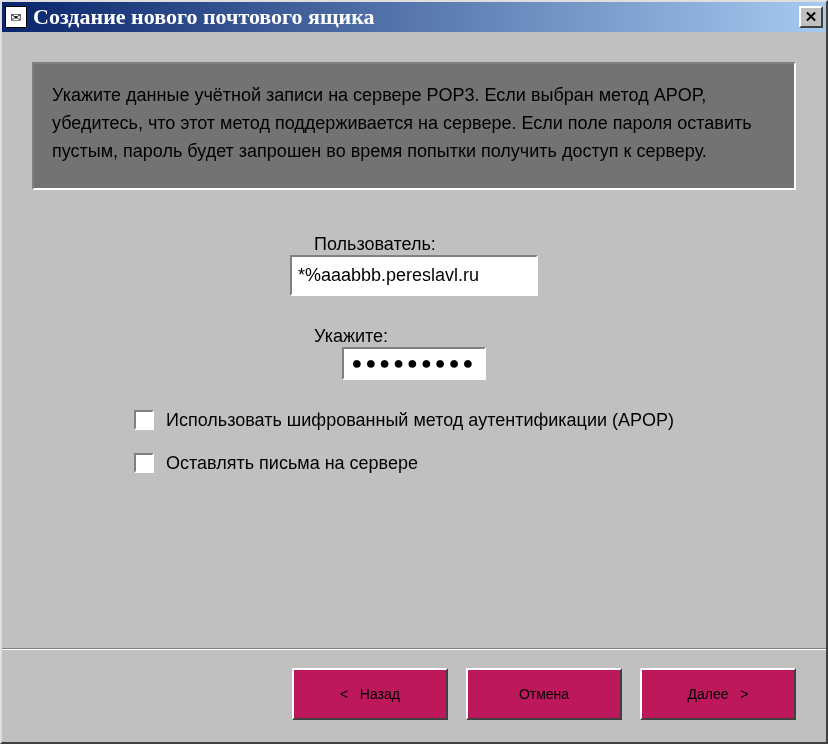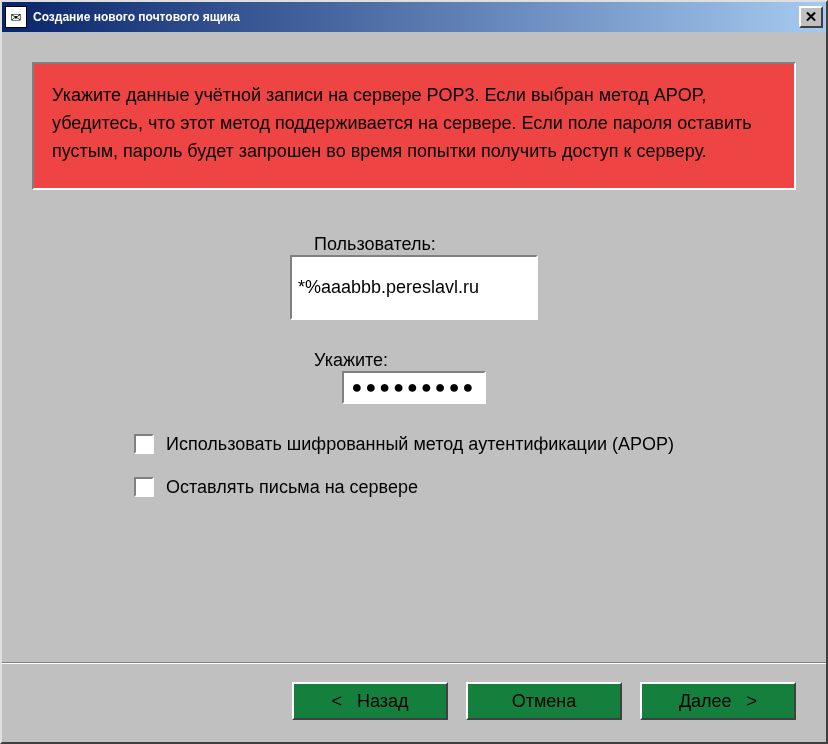--- a/index.html
+++ b/index.html
@@ -35,23 +35,24 @@
       background: #fff;
       border: 1px solid #000;
       display: flex;
       align-items: center;
       justify-content: center;
       font-size: 13px;
       color: #000;
     }
     .titlebar-text {
       font-weight: bold;
-      font-size: 12px;
+      font-size: 22px;
       flex: 1;
       color: #fff;
+      font-family: Liberation Serif, serif;
     }
     .close-btn {
       width: 24px;
       height: 22px;
       background: #c0c0c0;
       border: 2px solid;
       border-color: #fff #404040 #404040 #fff;
       display: flex;
       align-items: center;
       justify-content: center;
@@ -64,21 +65,21 @@
     .content {
       flex: 1;
       padding: 30px 30px 10px 30px;
       display: flex;
       flex-direction: column;
     }
     .info-panel {
       border: 2px solid;
       border-color: #808080 #fff #fff #808080;
       padding: 18px 18px 22px 18px;
-      background: #ef4444;
+      background: #737373;
       margin-bottom: 44px;
     }
     .info-text {
       font-size: 18px;
       line-height: 1.55;
       color: #000;
     }
     .form-area {
       padding: 0 2px;
     }
@@ -92,21 +93,21 @@
       width: 200px;
       font-size: 18px;
       color: #000;
     }
     .text-input {
       flex: 1;
       height: 32px;
       border: 2px solid;
       border-color: #808080 #fff #fff #808080;
       background: #fff;
-      padding: 20px 6px;
+      padding: 8px 6px;
       font-family: inherit;
       font-size: 18px;
       outline: none;
     }
     .password-display {
       flex: 1;
       height: 32px;
       border: 2px solid;
       border-color: #808080 #fff #fff #808080;
       background: #fff;
@@ -146,26 +147,26 @@
       margin: 0 0 18px 0;
     }
     .button-row {
       display: flex;
       justify-content: flex-end;
       gap: 18px;
       padding: 0 30px 22px 30px;
     }
     .btn {
       width: 156px;
-      height: 38px;
-      background: #15803d;
+      height: 52px;
+      background: #be185d;
       border: 2px solid;
       border-color: #fff #404040 #404040 #fff;
       font-family: inherit;
-      font-size: 18px;
+      font-size: 14px;
       cursor: pointer;
       display: flex;
       align-items: center;
       justify-content: center;
       gap: 10px;
     }
   </style>
 </head>
 <body>
 

